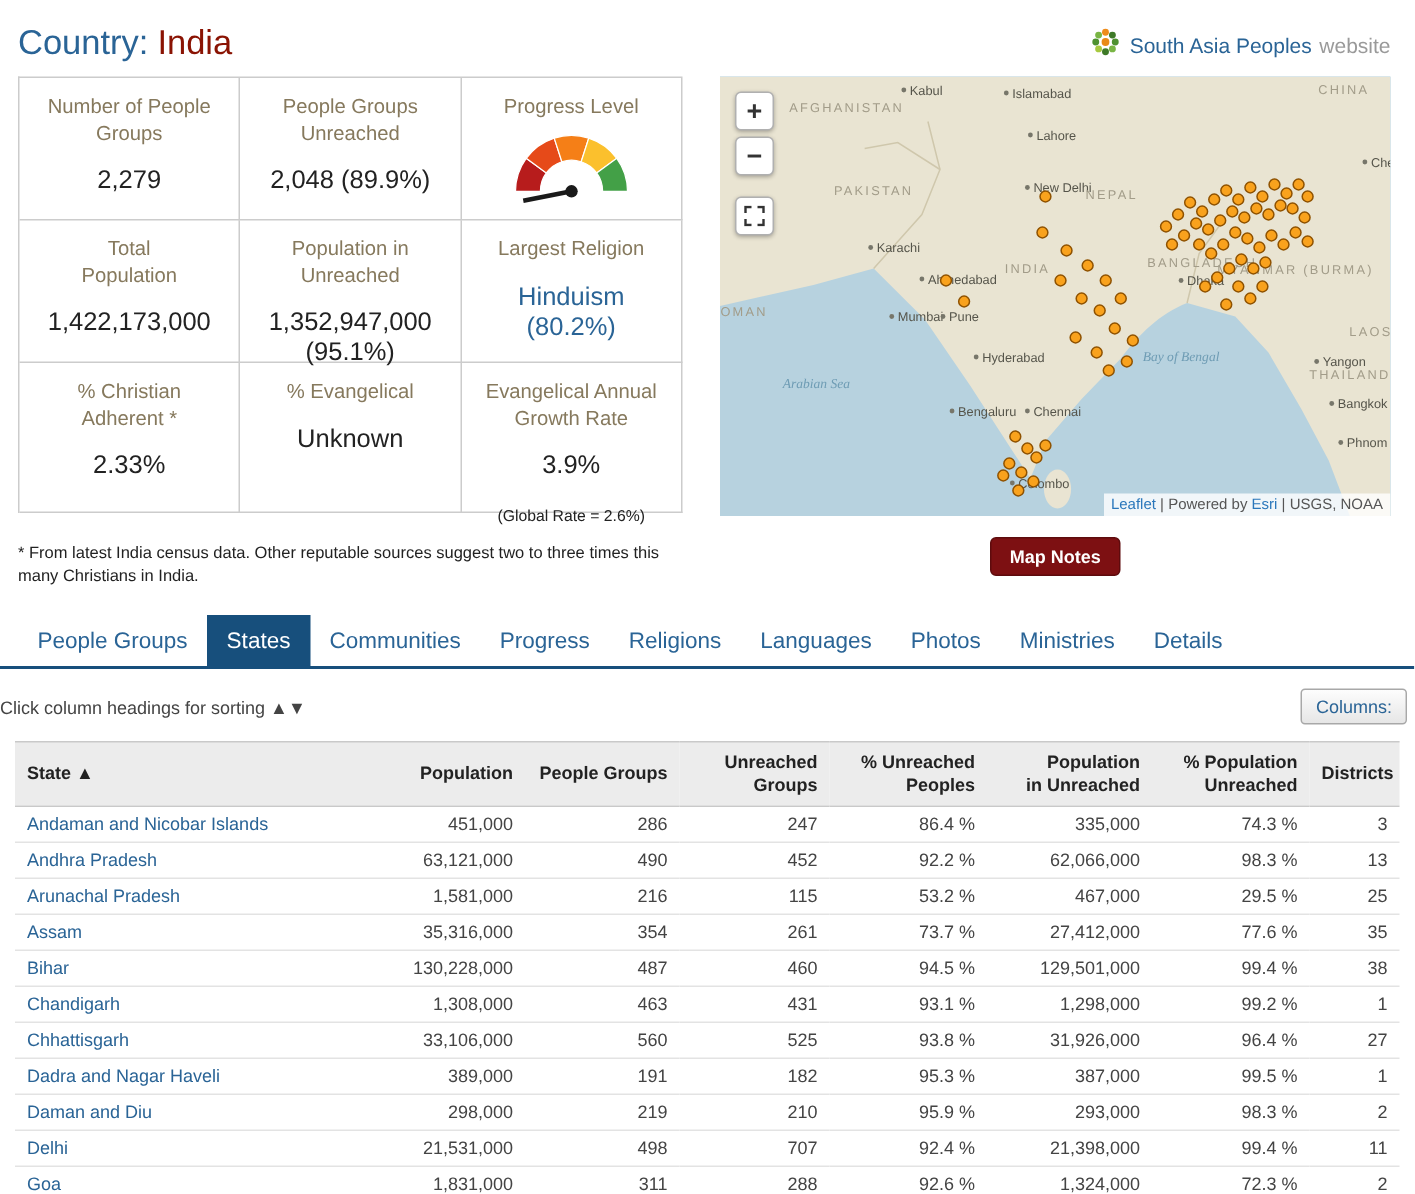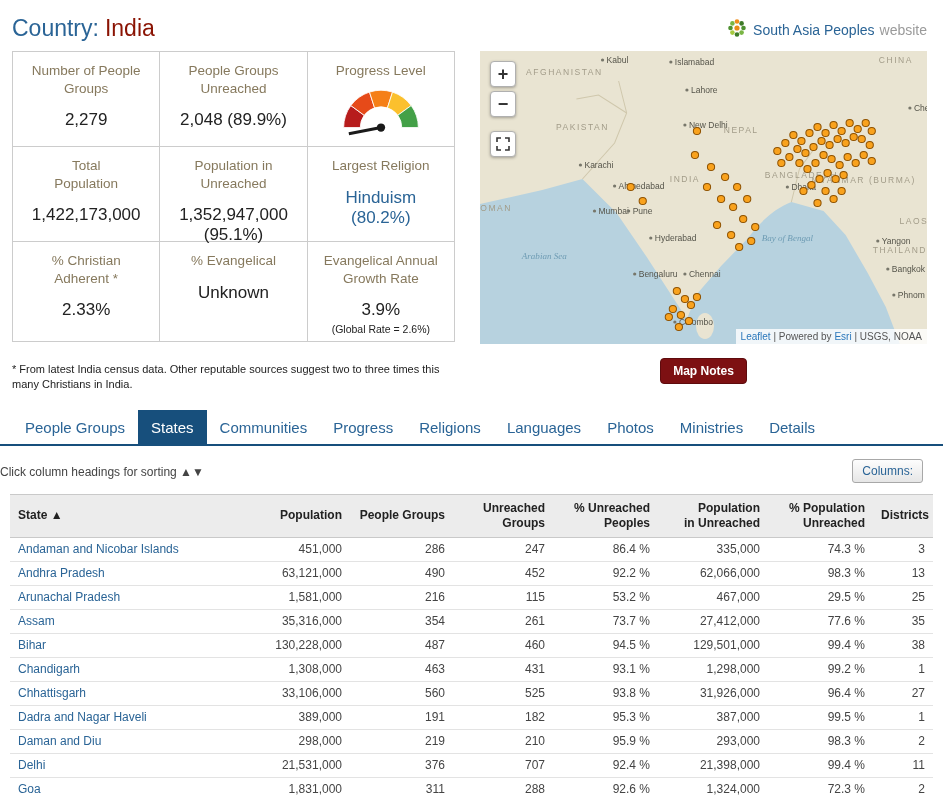--- a/index.html
+++ b/index.html
@@ -17,21 +17,21 @@
   .site-suffix { color:#9a9a9a; }
 
   
   .content { display:flex; gap:25px; padding:9px 0 0 12px; }
   .stats-col { width:443px; flex:0 0 auto; }
   .stats-table { display:grid; grid-template-columns:1fr 1fr 1fr; grid-template-rows:95px 95px 100px; border-top:1px solid #ccc; border-left:1px solid #ccc; }
   .cell { border-right:1px solid #ccc; border-bottom:1px solid #ccc; padding:10px 6px 6px; text-align:center; display:flex; flex-direction:column; align-items:center; }
   .cell-label { color:#86795d; font-size:13.5px; line-height:1.3; white-space:pre-line; }
   .cell-value { margin-top:13px; font-size:17px; color:#222; }
   .cell-value a, a.religion-link { color:#2a6496; text-decoration:none; cursor:pointer; }
-  .cell-note { margin-top:3px; font-size:10.5px; color:#222; }
+  .cell-note { margin-top:18px; font-size:10.5px; color:#222; }
   .gauge { margin-top:4px; }
   .footnote { margin-top:20px; font-size:11px; color:#222; line-height:1.35; width:443px; }
 
   
   .map-col { width:447px; flex:0 0 auto; }
   .map { position:relative; width:447px; height:293px; overflow:hidden; background:#b7d2df; }
   .map-svg { position:absolute; inset:0; width:100%; height:100%; }
   .border-line { stroke:#cfc7ac; fill:none; stroke-width:1; }
   .lbl-country { font-size:8.5px; letter-spacing:1.5px; fill:#a29c89; font-family:"Liberation Sans",sans-serif; }
   .lbl-city { font-size:8.5px; fill:#55544a; font-family:"Liberation Sans",sans-serif; }
@@ -47,21 +47,21 @@
   .map-notes { background:#7d1012; color:#fff; font-size:12px; font-weight:bold; padding:5px 12px; border:1px solid #5e0b0d; border-radius:4px; cursor:pointer; font-family:"Liberation Sans",sans-serif; }
 
   
   .tabs-bar { display:flex; margin-top:18px; padding-left:12px; border-bottom:2px solid #174f7c; }
   .tab { padding:9px 13px 8px; font-size:15px; color:#2a6496; cursor:pointer; white-space:nowrap; }
   .tab.active { background:#174f7c; color:#fff; }
 
   
   .toolbar { position:relative; height:28px; margin-top:12px; display:flex; align-items:center; }
   .sort-hint { font-size:12px; color:#444; }
-  .columns-btn { position:absolute; right:20px; top:1px; font-size:12px; color:#2a6496; background:linear-gradient(#fdfdfd,#e6e6e6); border:1px solid #a8a8a8; border-radius:3px; padding:4px 9px; cursor:pointer; font-family:"Liberation Sans",sans-serif; }
+  .columns-btn { position:absolute; right:5px; top:1px; font-size:12px; color:#2a6496; background:linear-gradient(#fdfdfd,#e6e6e6); border:1px solid #a8a8a8; border-radius:3px; padding:4px 9px; cursor:pointer; font-family:"Liberation Sans",sans-serif; }
 
   
   .states-table { width:923px; margin:8px 10px 0; border-collapse:collapse; font-size:12px; table-layout:fixed; }
   .states-table th { background:#ececec; border-top:1px solid #c9c9c9; border-bottom:1px solid #c9c9c9; font-weight:bold; color:#222; padding:6px 8px; white-space:pre-line; text-align:right; vertical-align:middle; line-height:1.25; cursor:pointer; }
   .states-table th:first-child { text-align:left; }
   .states-table td { border-bottom:1px solid #e3e3e3; padding:4.5px 8px; text-align:right; color:#444; white-space:nowrap; overflow:hidden; }
   .states-table td:first-child { text-align:left; }
   .state-link { color:#2a6496; text-decoration:none; cursor:pointer; }
 </style>
 </head>
@@ -433,21 +433,21 @@
           <td>219</td>
           <td>210</td>
           <td>95.9 %</td>
           <td>293,000</td>
           <td>98.3 %</td>
           <td>2</td>
         </tr>
         <tr>
           <td><a href="#" class="state-link">Delhi</a></td>
           <td>21,531,000</td>
-          <td>376</td>
+          <td>498</td>
           <td>707</td>
           <td>92.4 %</td>
           <td>21,398,000</td>
           <td>99.4 %</td>
           <td>11</td>
         </tr>
         <tr>
           <td><a href="#" class="state-link">Goa</a></td>
           <td>1,831,000</td>
           <td>311</td>

